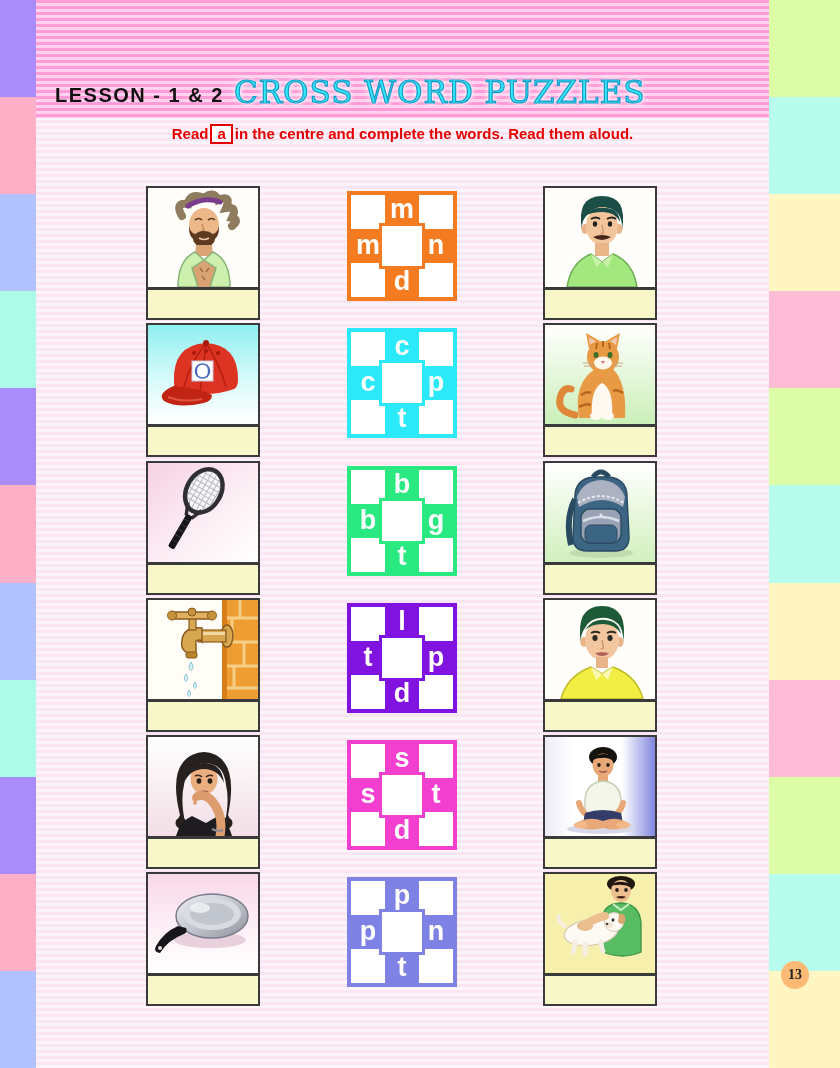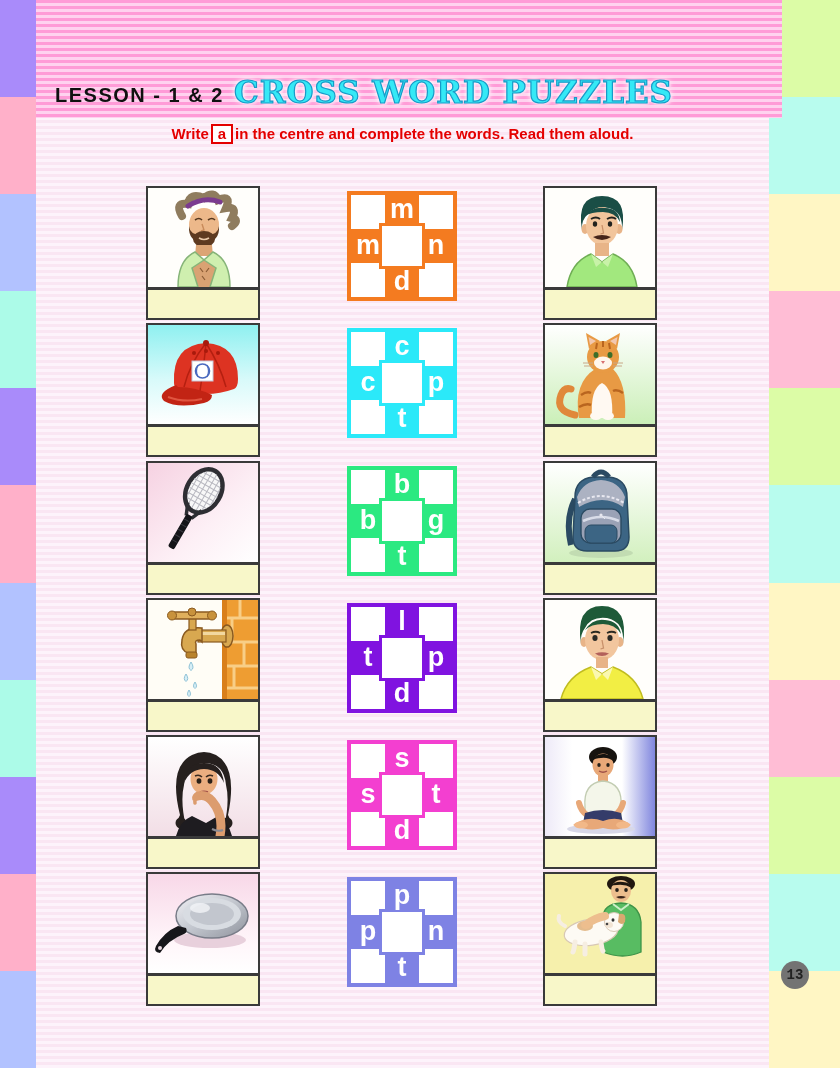--- a/index.html
+++ b/index.html
@@ -18,26 +18,25 @@
   .strip-left div:nth-child(4n+3){background:#B2C2FF;}
   .strip-left div:nth-child(4n+4){background:#ACFBE8;}
   .strip-right div:nth-child(4n+1){background:#DCFCA6;}
   .strip-right div:nth-child(4n+2){background:#B8FCEE;}
   .strip-right div:nth-child(4n+3){background:#FFF6C4;}
   .strip-right div:nth-child(4n+4){background:#FFBDD5;}
   
   .header-band{
     position:absolute;left:36px;top:0;width:733px;height:118px;
     background:repeating-linear-gradient(to bottom,#FF9BD7 0 3px,#FFD2EF 3px 6px);
-    padding-left:13px;
   }
   .lesson{position:absolute;left:19px;top:84px;font-size:20px;font-weight:bold;letter-spacing:1.5px;color:#101010;}
   .title{
     position:absolute;left:198px;top:74px;
-    font-family:"DejaVu Serif",serif;font-weight:bold;font-size:31px;letter-spacing:1px;
+    font-family:"DejaVu Serif",serif;font-weight:normal;font-size:31px;letter-spacing:1px;
     color:#35E9F6;-webkit-text-stroke:1.2px #189AC8;
     text-shadow:0 0 4px #ffffff,0 0 7px #ffffff,2px 2px 2px #ffc2ea;
     white-space:nowrap;
   }
   
   .instructions{position:absolute;left:36px;top:124px;width:733px;text-align:center;
     color:#E40000;font-weight:bold;font-size:15px;line-height:20px;}
   .boxed{display:inline-block;border:2px solid #E40000;background:#fff;padding:0 5px;line-height:16px;margin:0 2px;}
   
   .rows{position:absolute;left:36px;top:186px;width:733px;}
@@ -56,21 +55,21 @@
   .center{position:absolute;left:28px;top:28px;width:46px;height:46px;background:#fff;
     border:3px solid var(--c,#F47B20);box-sizing:border-box;z-index:1;}
   .letter{position:absolute;width:34px;height:34px;z-index:2;color:#fff;font-weight:bold;
     font-size:27px;line-height:33px;text-align:center;}
   .letter.t{left:34px;top:-2px;}
   .letter.b{left:34px;bottom:-2px;}
   .letter.l{left:0;top:34px;}
   .letter.r{right:0;top:34px;}
   
   .page-num{position:absolute;left:781px;top:961px;width:28px;height:28px;border-radius:50%;
-    background:#737373;color:#222;font-family:Liberation Mono, monospace;font-weight:bold;font-size:14px;
+    background:#fdba74;color:#222;font-family:Liberation Serif, serif;font-weight:bold;font-size:14px;
     line-height:28px;text-align:center;}
 </style>
 </head>
 <body>
 
 <div class="strip strip-left">
   <div></div>
     <div></div>
     <div></div>
     <div></div>
@@ -95,21 +94,21 @@
     <div></div>
     <div></div>
 </div>
 
 <div class="header-band">
   <span class="lesson">LESSON - 1 &amp; 2</span>
   <span class="title">CROSS WORD PUZZLES</span>
 </div>
 
 <div class="instructions">
-  <div><span>Write</span><span class="boxed">a</span><span>in the centre and complete the words. Read them aloud.</span></div>
+  <div><span>Read</span><span class="boxed">a</span><span>in the centre and complete the words. Read them aloud.</span></div>
 </div>
 
 <div class="rows">
 
   <div class="row">
     <div class="pic-cell pic-left">
       <div class="pic-frame">
         <svg width="110" height="99" viewBox="0 0 110 99">
             <rect width="110" height="99" fill="#FFFEFB"></rect>
           <g stroke-linecap="round" fill="none">

